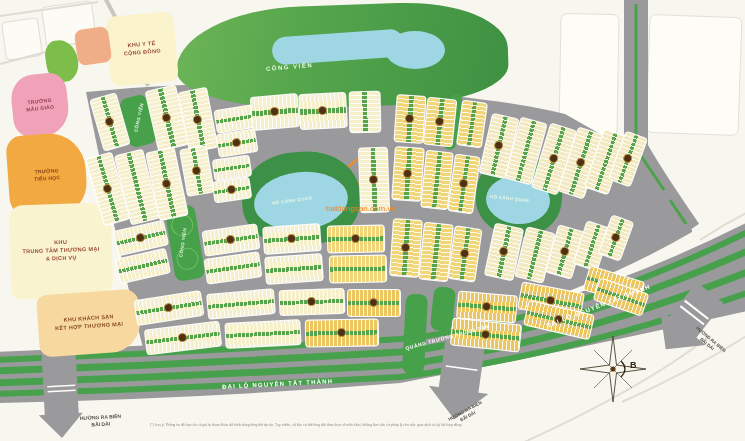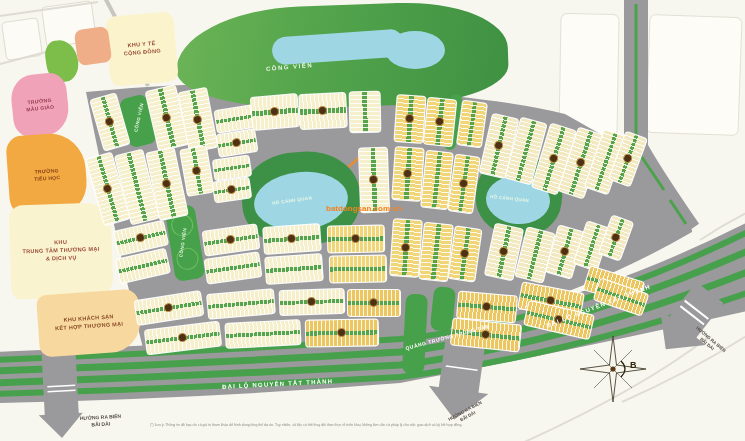--- a/index.html
+++ b/index.html
@@ -33,21 +33,21 @@
   .roadlbl{position:absolute;z-index:5;color:#ffffff;font-weight:bold;font-size:6px;
            letter-spacing:1.2px;white-space:nowrap;}
   .dirlbl{position:absolute;z-index:5;color:#55514a;font-weight:bold;font-size:5px;
           line-height:1.35;text-align:center;white-space:nowrap;}
   .foot{position:absolute;z-index:6;color:#8b8a84;font-size:6px;white-space:nowrap;
         transform:scale(.58);transform-origin:left center;}
   
   .wm{position:absolute;z-index:5;pointer-events:none;}
   .wm .big{position:absolute;left:0;top:20px;font-size:30px;font-weight:bold;
            color:rgba(255,255,255,.55);letter-spacing:-1px;}
-  .wm .small{position:absolute;left:34px;top:54px;font-size:8px;font-weight:bold;color:#f58220;}
+  .wm .small{position:absolute;left:34px;top:54px;font-size:8px;font-weight:normal;color:#f58220;}
   .nlabel{position:absolute;z-index:5;font-size:9px;font-weight:900;color:#33250e;}
 </style>
 </head>
 <body>
 
 <div class="stage">
 
   <svg class="base" width="745" height="441" viewBox="0 0 745 441">
 
     <g>

